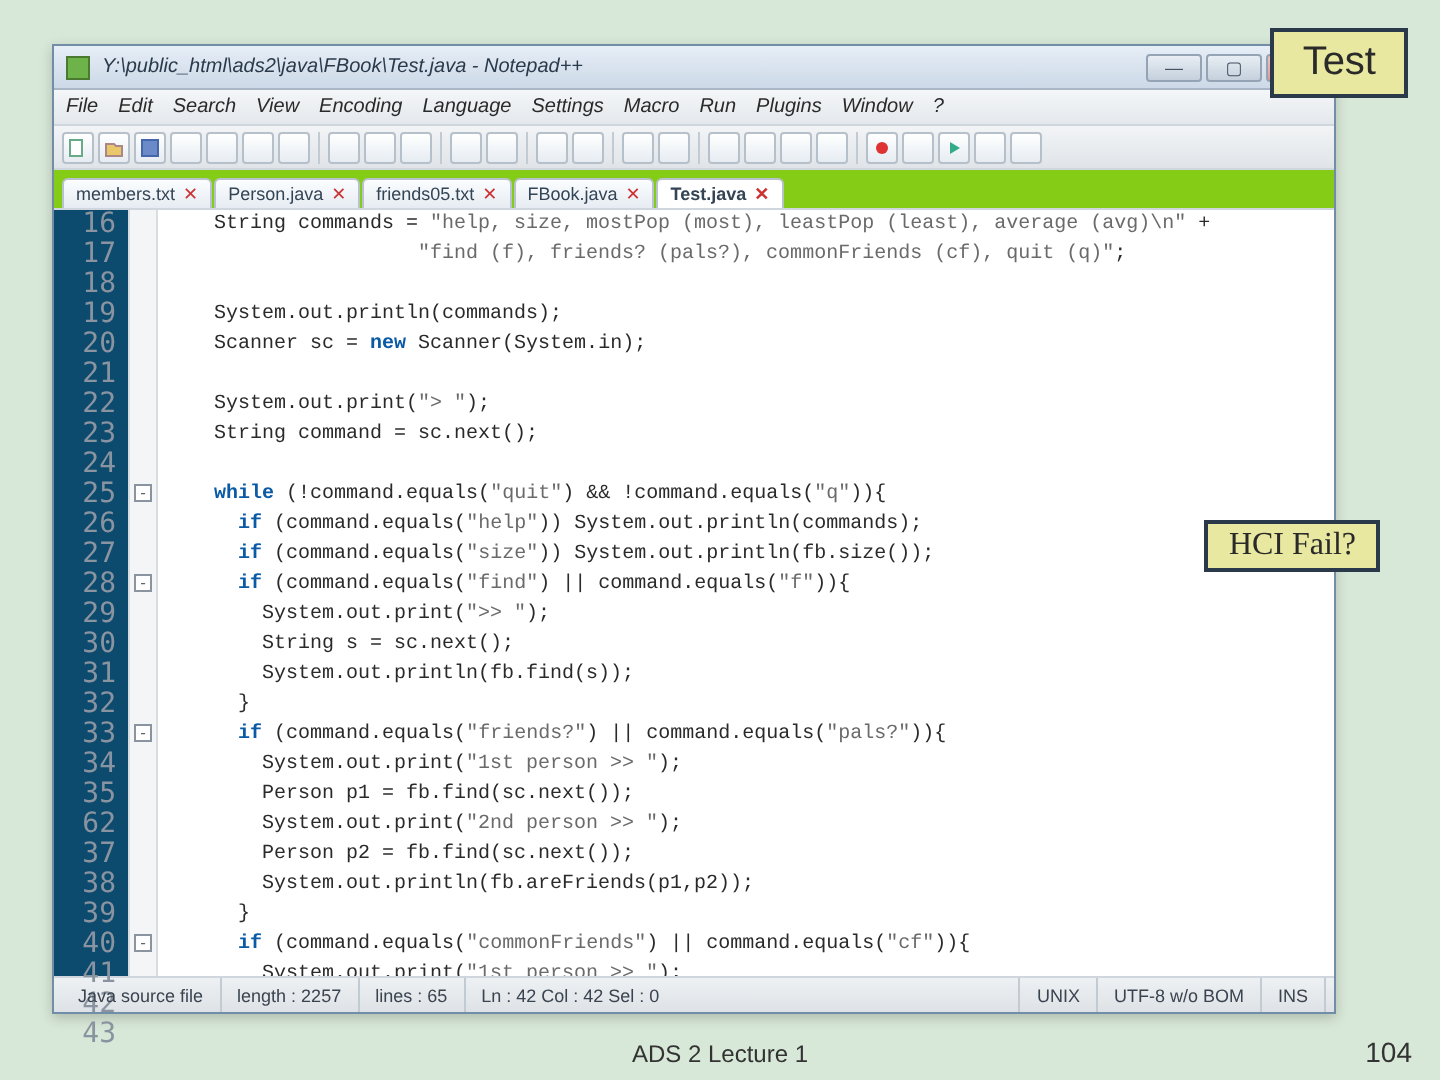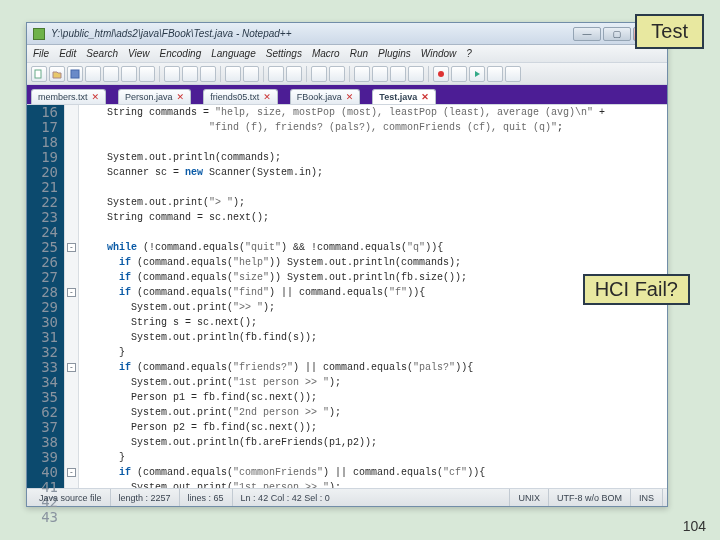--- a/index.html
+++ b/index.html
@@ -77,26 +77,26 @@
   .tbtn {
     width: 16px; height: 16px;
     border: 1px solid #b6c0ca;
     background: linear-gradient(#fff,#e6ecf2);
     border-radius: 2px;
   }
   .tbtn svg { width: 10px; height: 10px; margin: 2px; display: block; }
   .toolbar .sep { width: 1px; height: 16px; background: #c2cad2; margin: 0 2px; }
   .tabbar {
     height: 20px;
-    background: #4c1d95;
+    background: #84cc16;
     border-bottom: 1px solid #cfd6de;
     display: flex;
     align-items: flex-end;
     padding: 0 4px;
-    gap: 12px;
+    gap: 1px;
   }
   .tab {
     font-size: 9px;
     padding: 2px 6px;
     background: linear-gradient(#fbfdff,#e6ecf2);
     border: 1px solid #b8c2cc;
     border-bottom: none;
     border-radius: 3px 3px 0 0;
     color: #334455;
     display: flex; align-items: center; gap: 4px;
@@ -173,21 +173,21 @@
   .callout {
     position: absolute;
     font-family: "Comic Sans MS", cursive, sans-serif;
     font-size: 20px;
     background: #e8e8a0;
     border: 2px solid #2a3a4a;
     padding: 4px 14px;
     color: #2a2a2a;
   }
   .callout-test { top: 14px; right: 16px; }
-  .callout-hci { top: 274px; right: 30px; font-size: 20px; padding: 2px 10px; }
+  .callout-hci { top: 260px; right: 30px; font-size: 16px; padding: 2px 10px; font-family: Liberation Serif, serif; }
   .footer {
     position: absolute;
     bottom: 6px;
     left: 0; right: 0;
     text-align: center;
     font-size: 12px;
     color: #333;
   }
   .pagenum {
     position: absolute;
@@ -374,14 +374,15 @@
       <span class="seg" style="flex:1">Ln : 42  Col : 42  Sel : 0</span>
       <span class="seg">UNIX</span>
       <span class="seg">UTF-8 w/o BOM</span>
       <span class="seg">INS</span>
     </div>
   </div>
 
   <div class="callout callout-test">Test</div>
   <div class="callout callout-hci">HCI Fail?</div>
 
+  <div class="footer">ADS 2 Lecture 1</div>
   <div class="pagenum">104</div>
 </div>
 
 </body></html>

